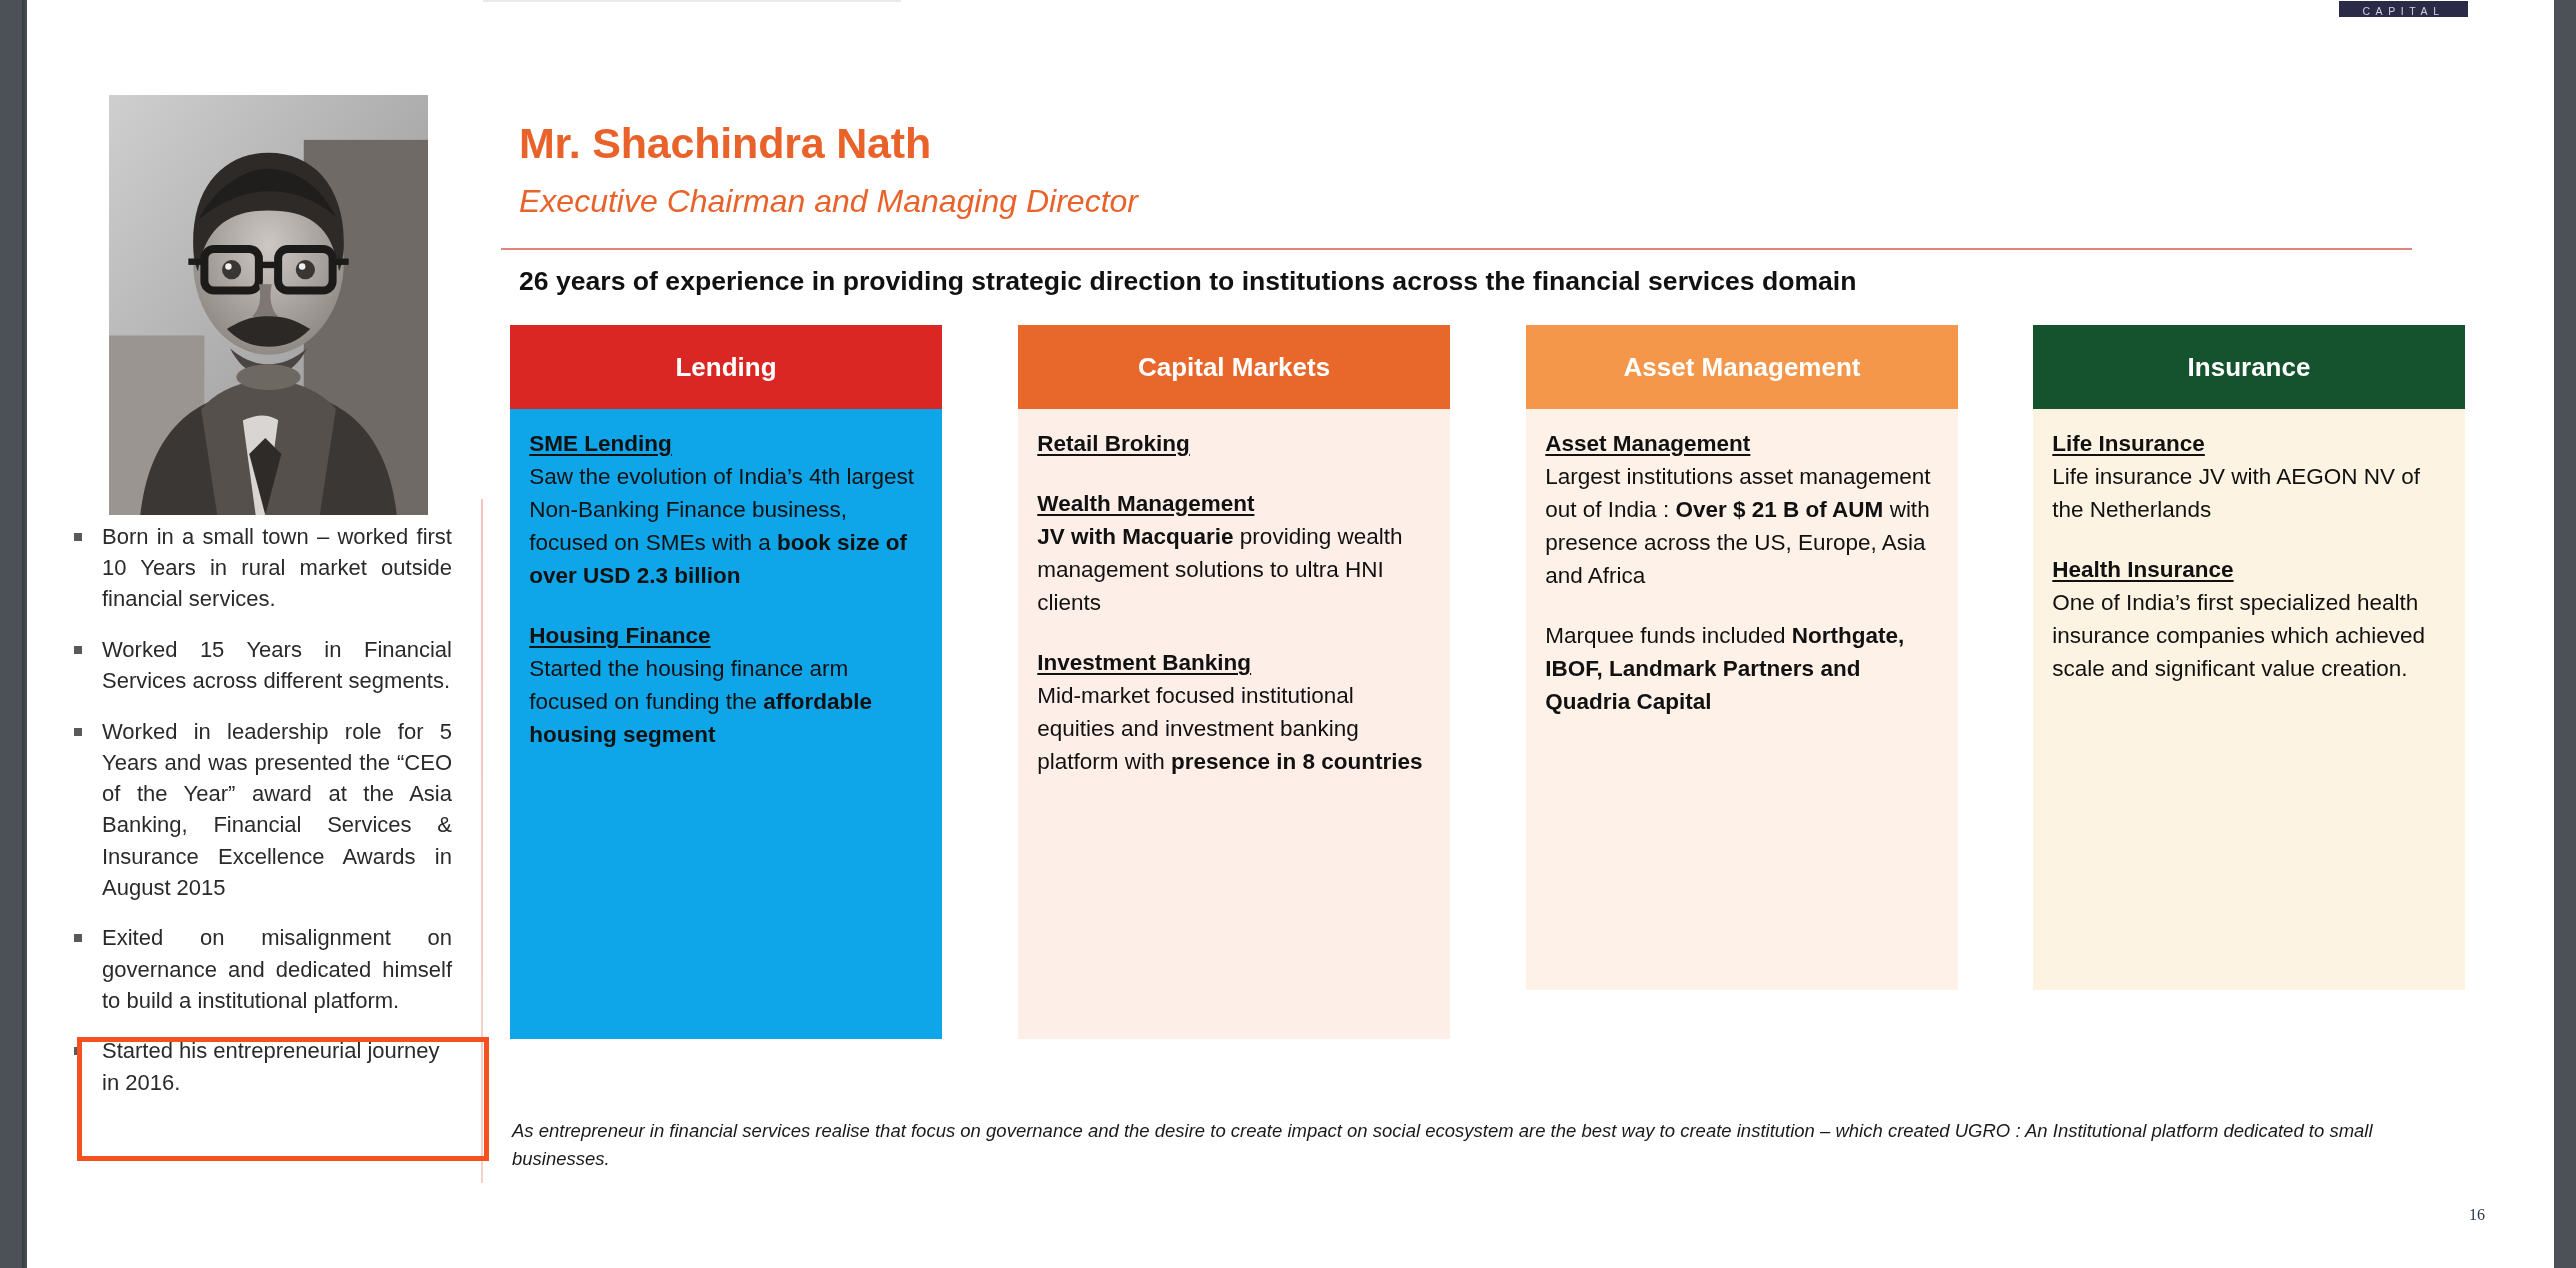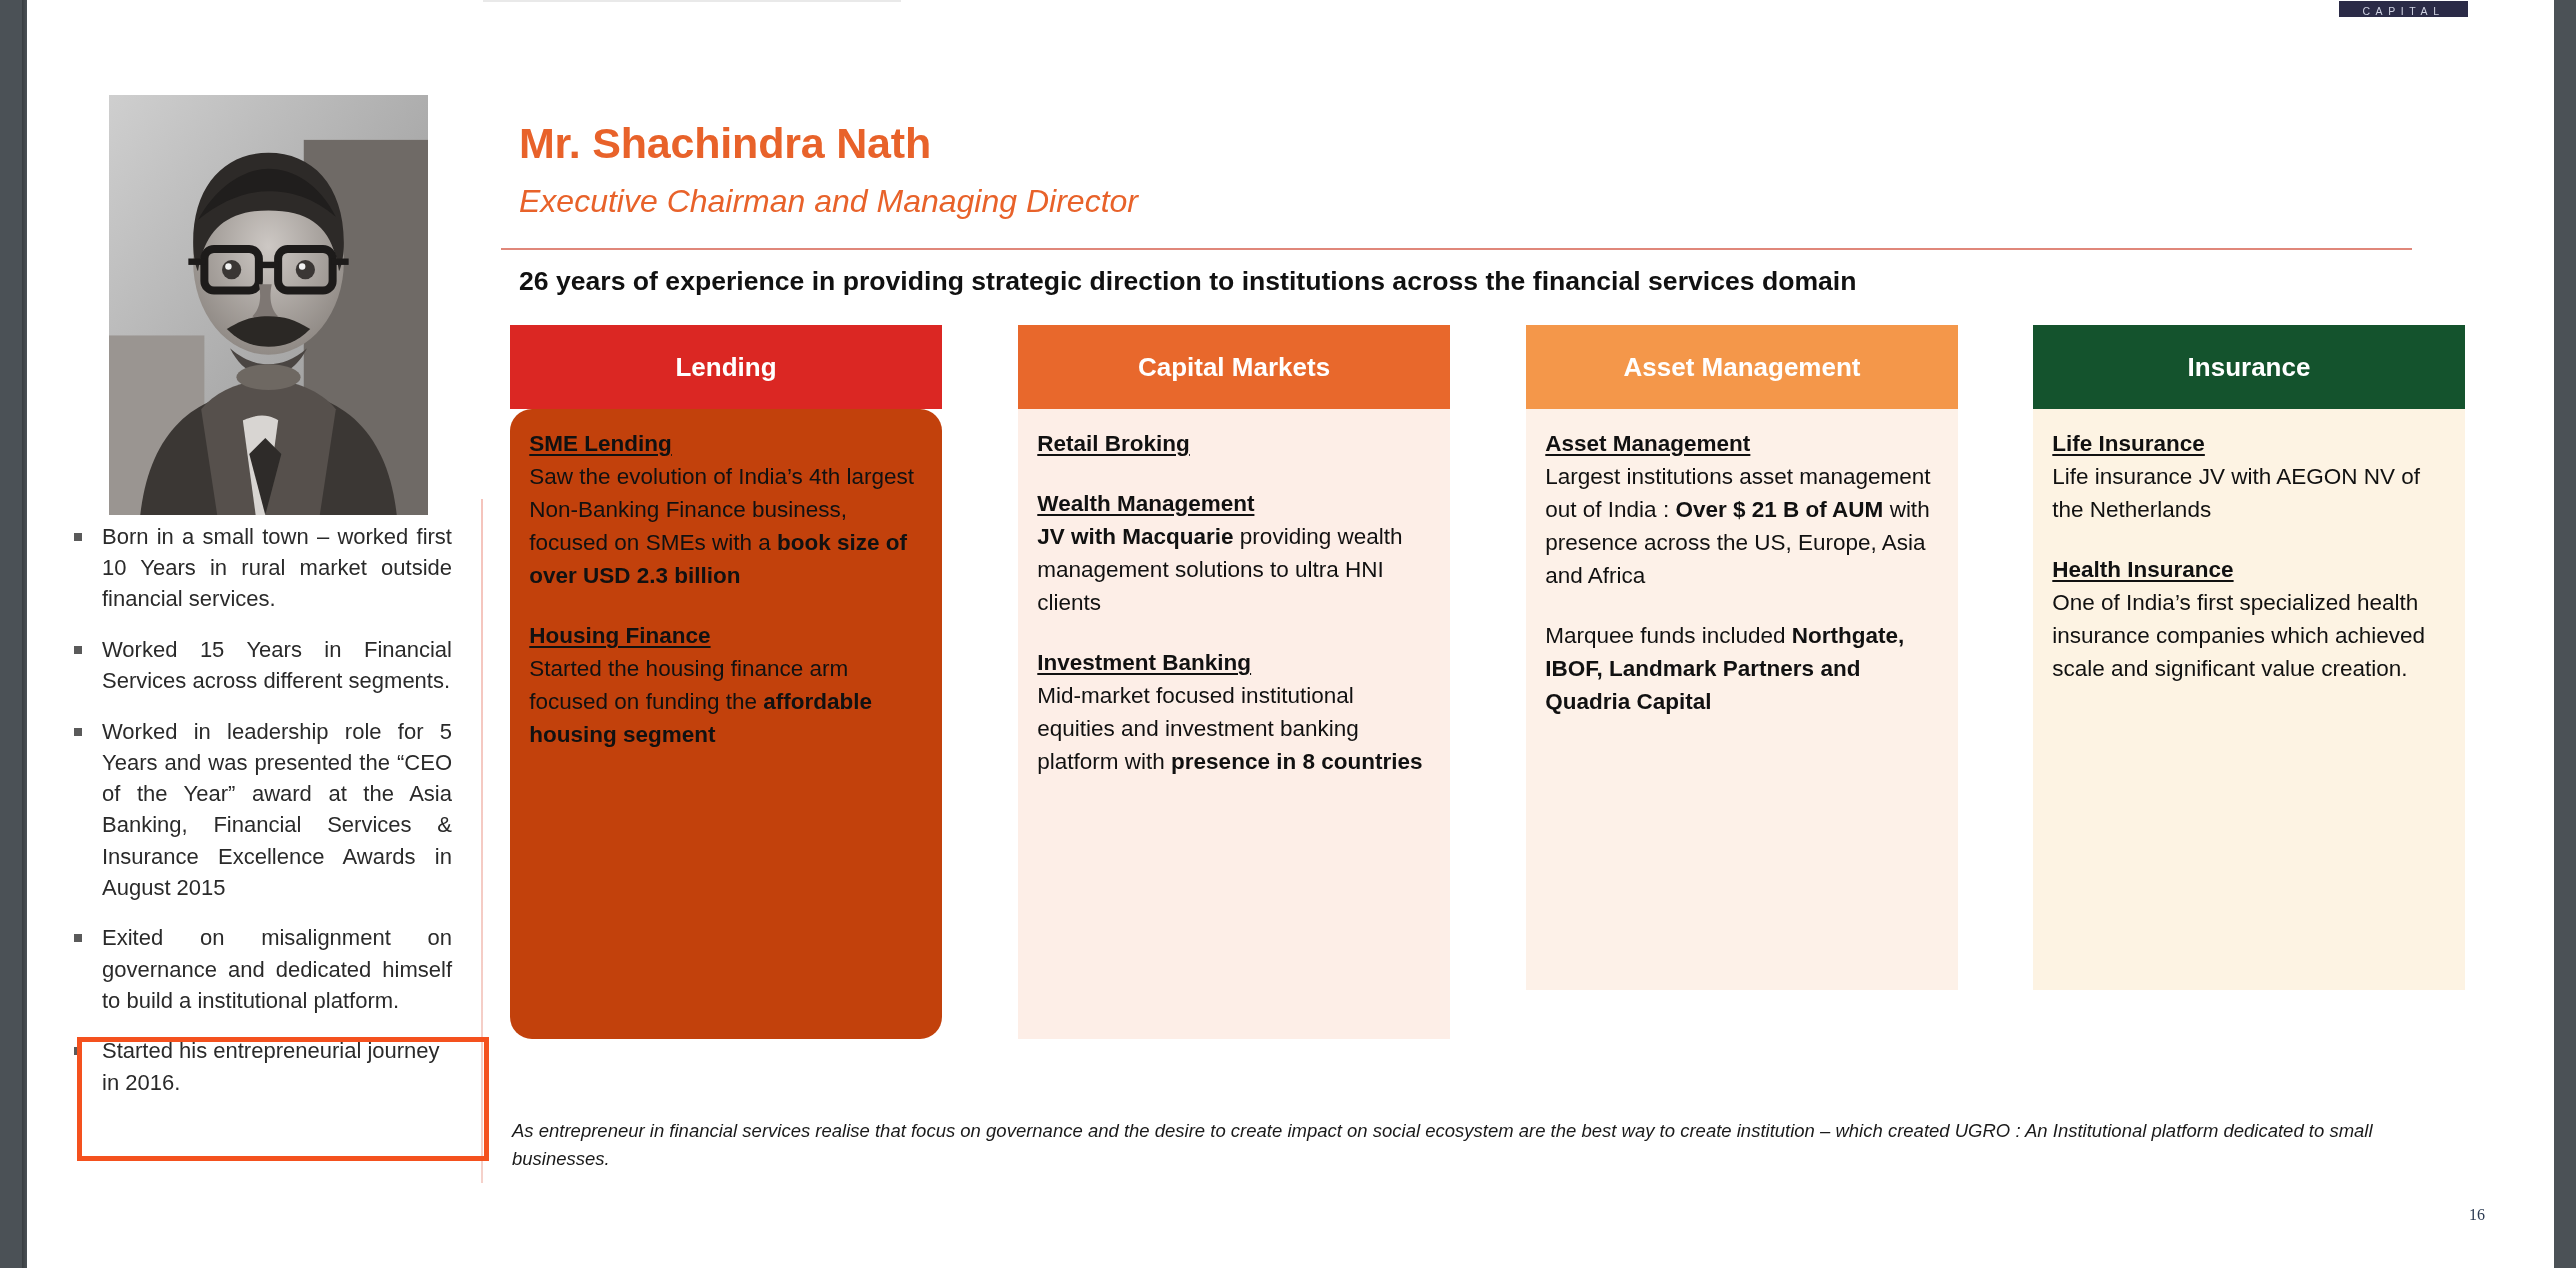--- a/index.html
+++ b/index.html
@@ -208,21 +208,21 @@
 
   <div class="name">Mr. Shachindra Nath</div>
   <div class="role">Executive Chairman and Managing Director</div>
   <div class="rule" style="background: rgb(224, 135, 122);"></div>
   <div class="subhead">26 years of experience in providing strategic direction to institutions across the financial services domain</div>
 
   <div class="panels">
 
     <div class="panel p0">
       <div class="phead" style="background: rgb(219, 39, 35);">Lending</div>
-      <div class="pbody" style="background: #c2410c; border-radius: 22px;">
+      <div class="pbody" style="background: #0ea5e9;">
         <div class="sec">
           <div class="sec-title">SME Lending</div>
           <div class="sec-body"><span>Saw the evolution of  India’s 4th largest Non-Banking Finance business, focused on SMEs with a </span><b>book size of over USD 2.3 billion</b></div>
         </div>
         <div class="sec">
           <div class="sec-title">Housing Finance</div>
           <div class="sec-body"><span>Started the housing finance arm focused on funding the </span><b>affordable housing segment</b></div>
         </div>
       </div>
     </div>

